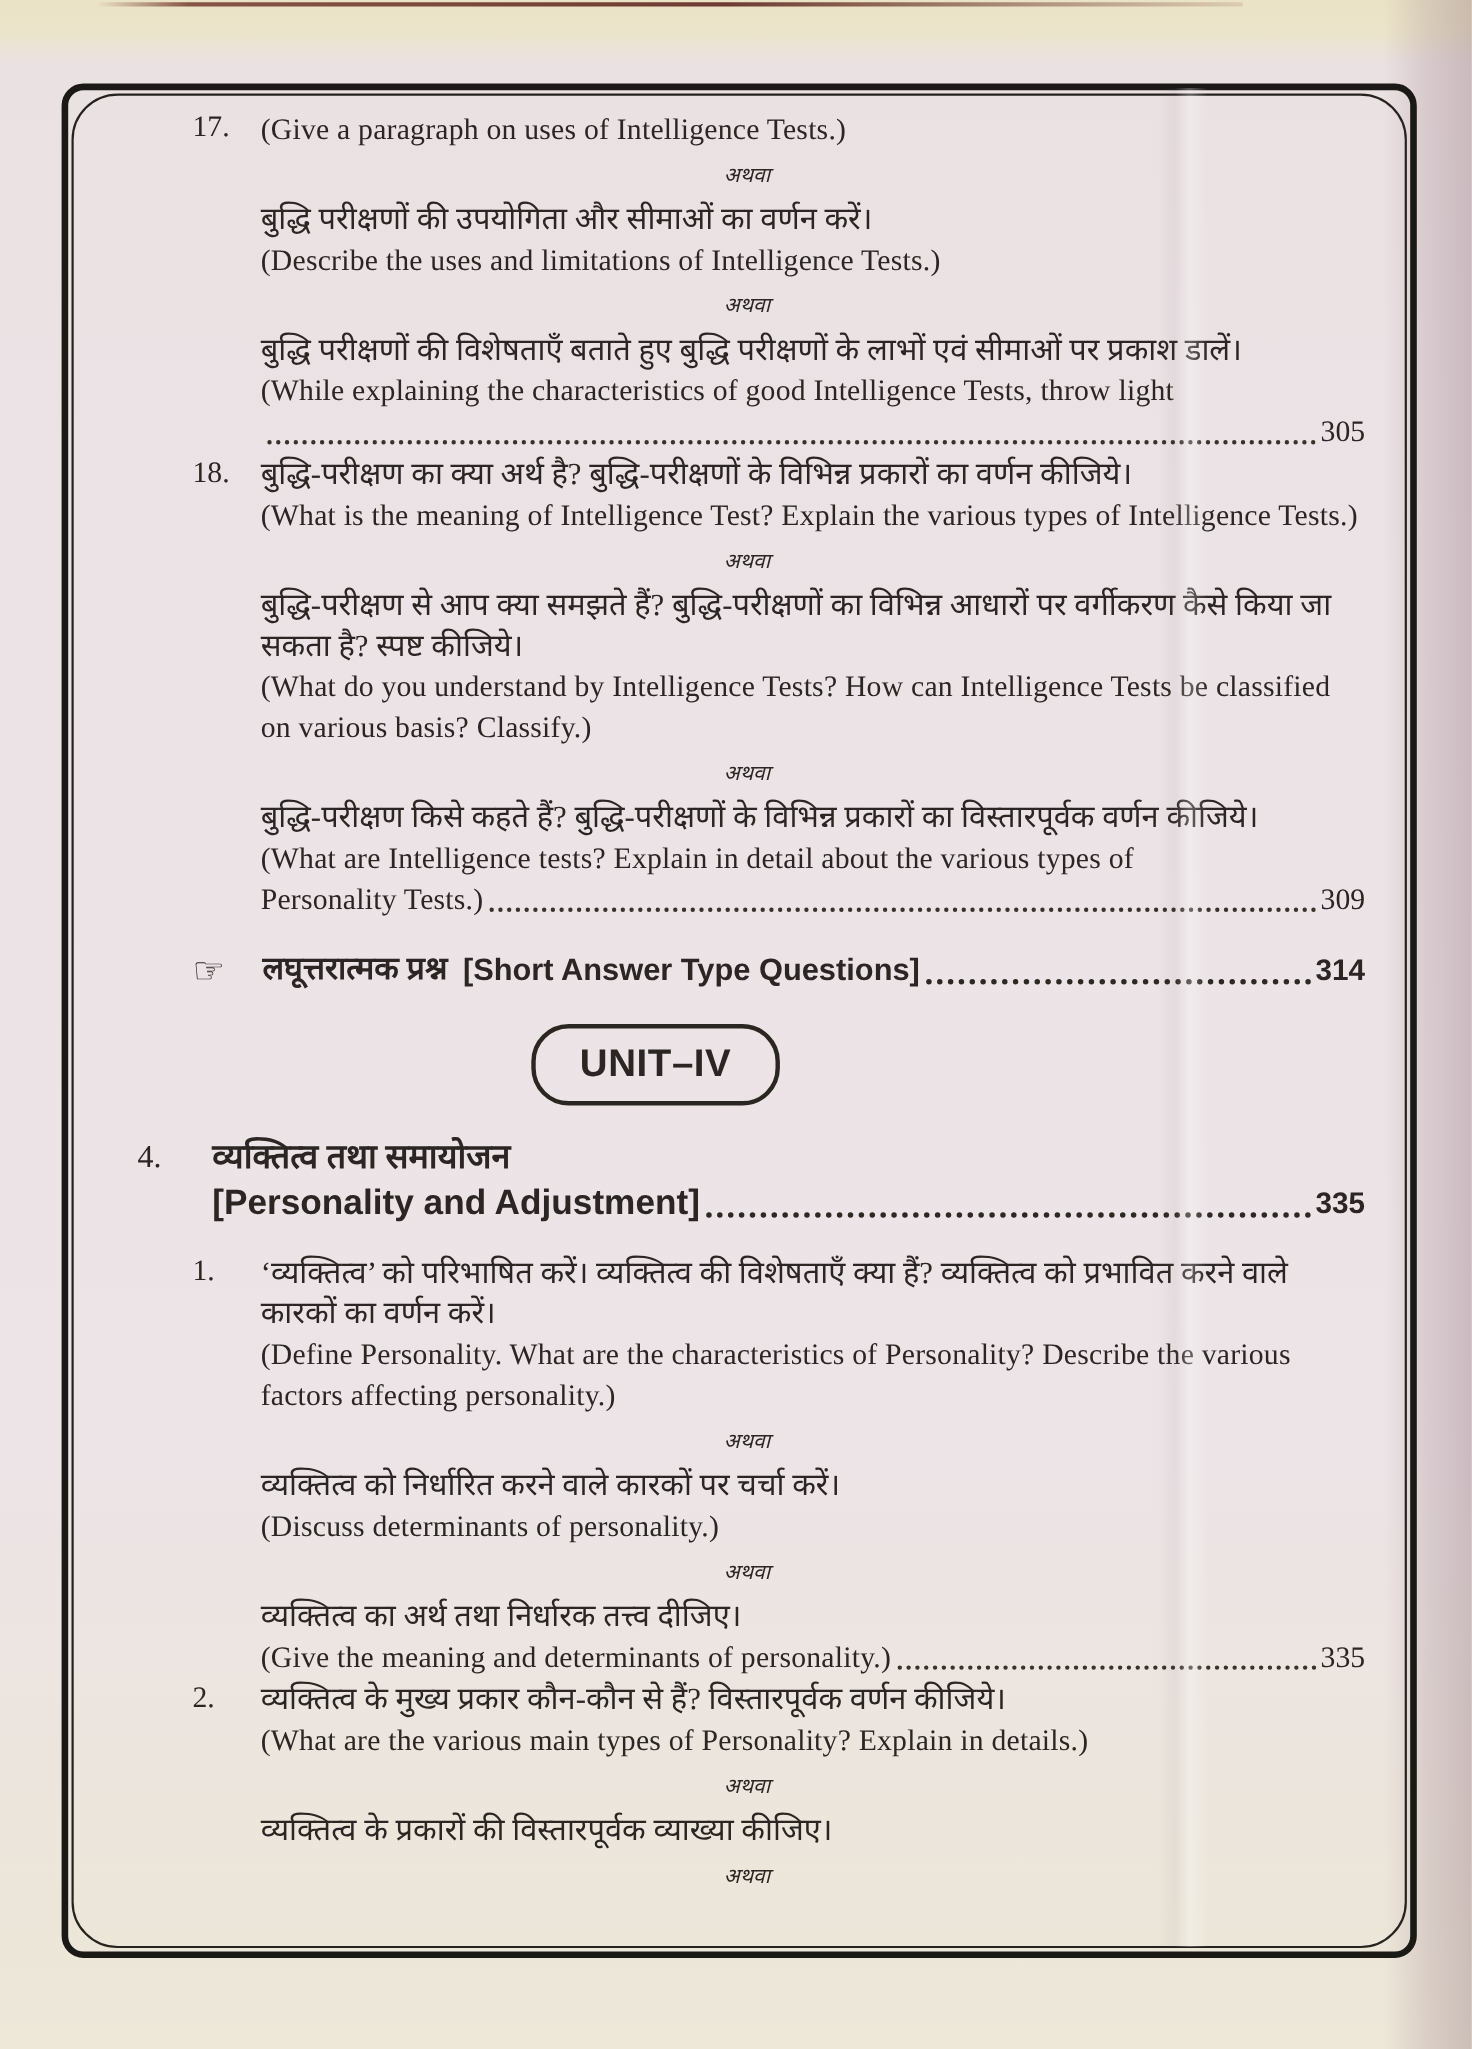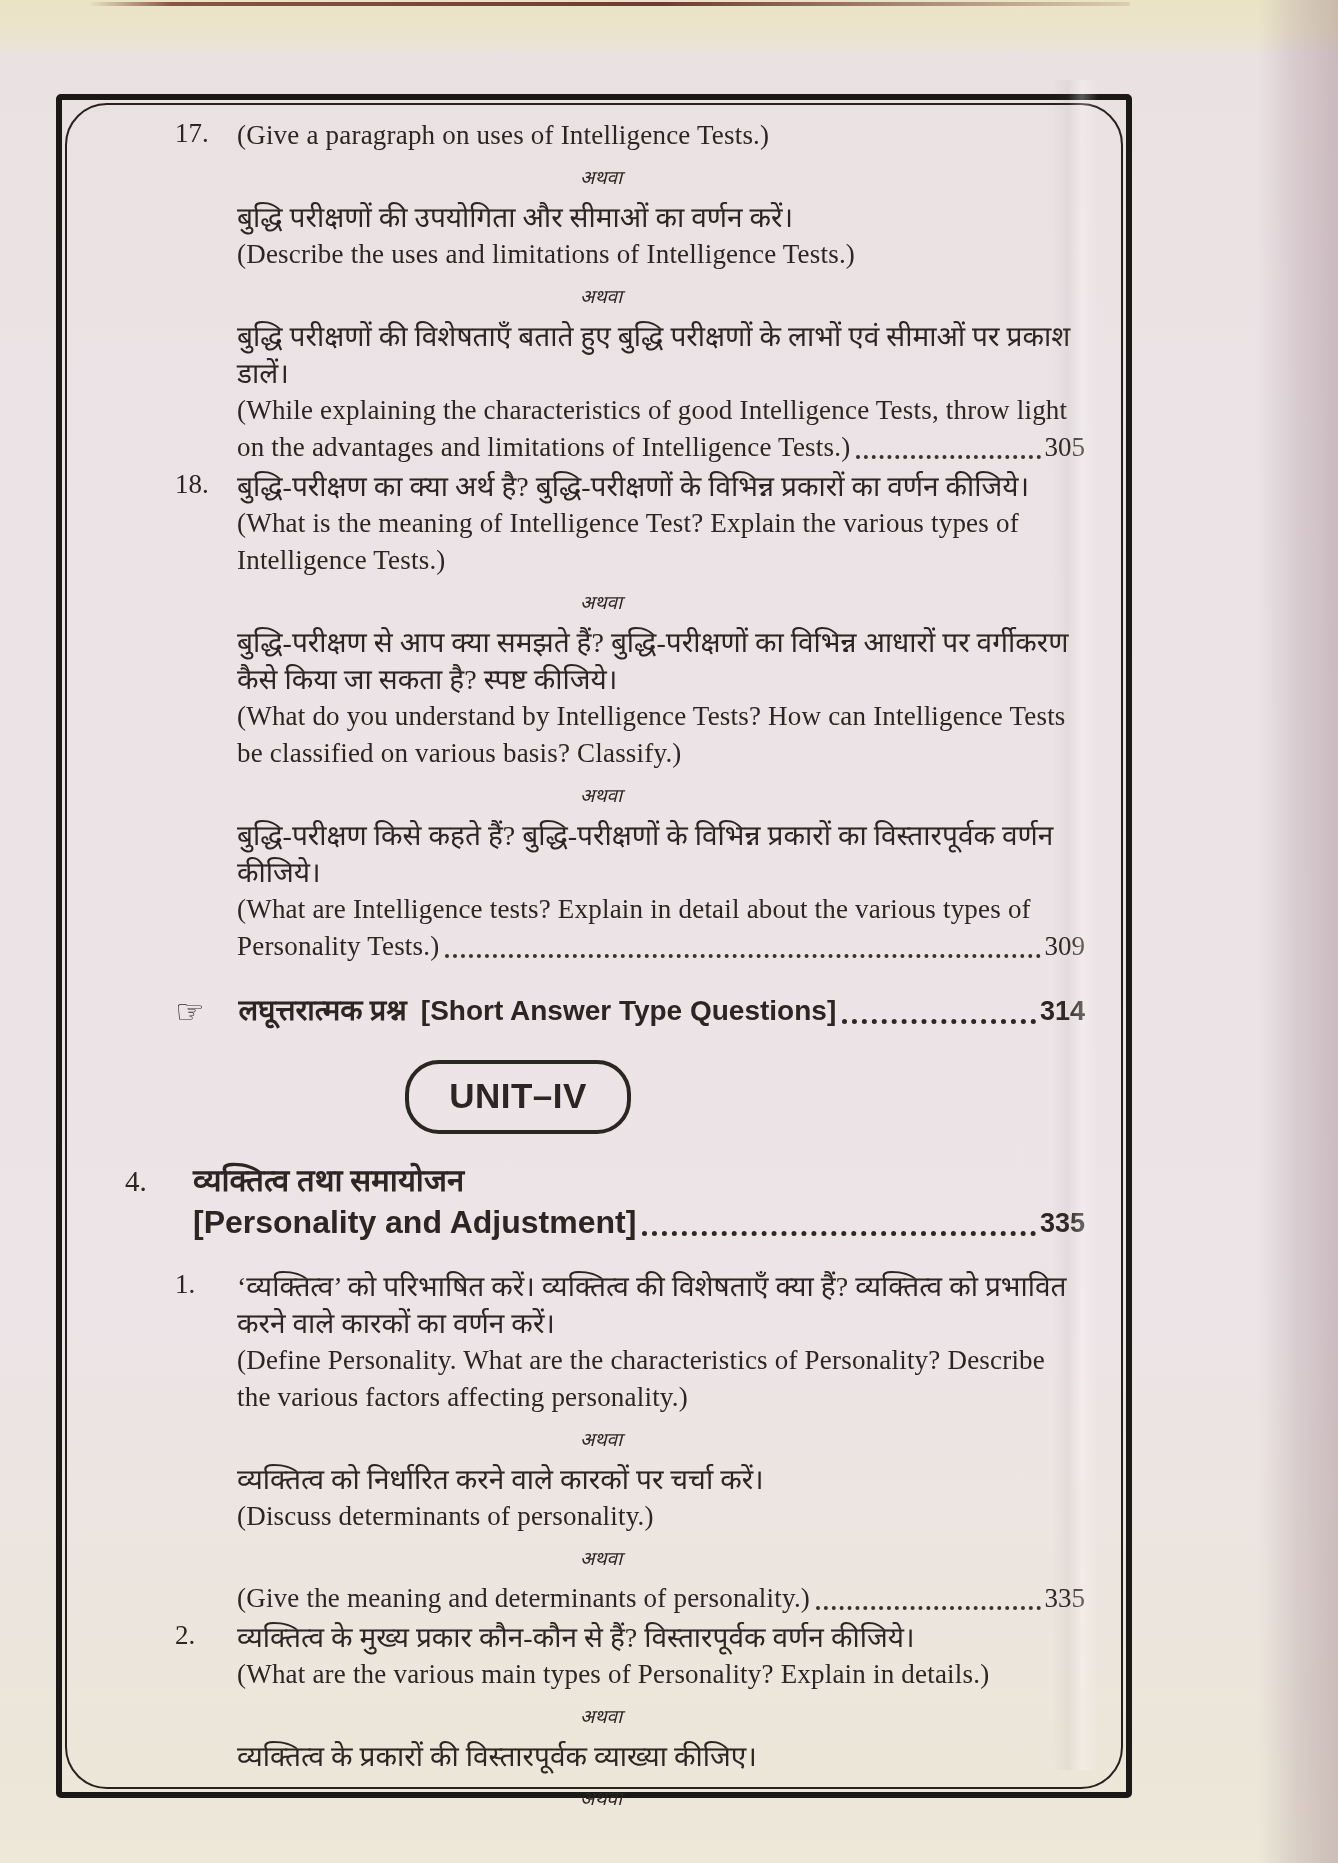--- a/index.html
+++ b/index.html
@@ -8,22 +8,22 @@
     background:
       linear-gradient(90deg, rgba(0,0,0,0) 0 94%, rgba(166,140,150,.28) 97%, rgba(150,120,130,.38) 100%),
       linear-gradient(180deg, #eae3c6 0px, #ebe4ca 30px, #eae1e2 58px, #ebe3e6 30%, #ece4e7 70%, #ece6da 93%, #ede8d8 100%);
     font-family:"Liberation Serif","DejaVu Serif",serif;
     color:#2b2623;
   }
   .top-mark{position:absolute;left:88px;top:2px;width:1042px;height:4px;border-radius:2px;
     background:linear-gradient(90deg, rgba(110,40,30,0), rgba(104,36,28,.75) 8%, rgba(88,30,24,.85) 55%, rgba(110,40,30,.12) 100%);}
   .crease{position:absolute;top:80px;left:1052px;width:46px;height:1690px;pointer-events:none;
     background:linear-gradient(90deg, rgba(0,0,0,0), rgba(120,100,110,.07) 35%, rgba(255,255,255,.28) 65%, rgba(0,0,0,0));}
-  .frame{position:absolute;left:56px;top:76px;width:1076px;height:1704px;box-sizing:border-box;
-    border:6px solid #1a1916;border-radius:5px;margin-top:18px;}
+  .frame{position:absolute;left:56px;top:76px;width:1232px;height:1704px;box-sizing:border-box;
+    border:6px solid #1a1916;border-radius:20px;}
   .frame-inner{position:absolute;inset:3px;border:2px solid #26231f;border-radius:42px;}
   .content{position:absolute;inset:0;box-sizing:border-box;padding:10px 36px 0 170px;}
 
   .entry{position:relative;margin-top:2px;}
   .num{position:absolute;left:-62px;top:1px;font-size:27px;}
   .hi{font-size:28px;line-height:37px;}
   .en{font-size:27px;line-height:37px;letter-spacing:.2px;}
   .or{font-size:19px;line-height:37px;font-style:italic;text-align:center;
       margin:5px 120px 3px 0;}
   .leader{display:flex;align-items:flex-end;}
@@ -61,21 +61,20 @@
       <div class="entry">
         <span class="num">17.</span>
         <div class="en">(Give a paragraph on uses of Intelligence Tests.)</div>
         <div class="or">अथवा</div>
         <div class="hi">बुद्धि परीक्षणों की उपयोगिता और सीमाओं का वर्णन करें।</div>
         <div class="en">(Describe the uses and limitations of Intelligence Tests.)</div>
         <div class="or">अथवा</div>
         <div class="hi">बुद्धि परीक्षणों की विशेषताएँ बताते हुए बुद्धि परीक्षणों के लाभों एवं सीमाओं पर प्रकाश डालें।</div>
         <div class="en">(While explaining the characteristics of good Intelligence Tests, throw light</div>
         <div class="leader">
-          <span class="en txt">on the advantages and limitations of Intelligence Tests.)</span>
           <span class="dots"></span>
           <span class="pg">305</span>
         </div>
       </div>
 
       <div class="entry">
         <span class="num">18.</span>
         <div class="hi">बुद्धि-परीक्षण का क्या अर्थ है? बुद्धि-परीक्षणों के विभिन्न प्रकारों का वर्णन कीजिये।</div>
         <div class="en">(What is the meaning of Intelligence Test? Explain the various types of Intelligence Tests.)</div>
         <div class="or">अथवा</div>
@@ -116,20 +115,21 @@
       </div>
 
       <div class="entry u4">
         <span class="num">1.</span>
         <div class="hi">‘व्यक्तित्व’ को परिभाषित करें। व्यक्तित्व की विशेषताएँ क्या हैं? व्यक्तित्व को प्रभावित करने वाले कारकों का वर्णन करें।</div>
         <div class="en">(Define Personality. What are the characteristics of Personality? Describe the various factors affecting personality.)</div>
         <div class="or">अथवा</div>
         <div class="hi">व्यक्तित्व को निर्धारित करने वाले कारकों पर चर्चा करें।</div>
         <div class="en">(Discuss determinants of personality.)</div>
         <div class="or">अथवा</div>
+        <div class="hi">व्यक्तित्व का अर्थ तथा निर्धारक तत्त्व दीजिए।</div>
         <div class="leader">
           <span class="en txt">(Give the meaning and determinants of personality.)</span>
           <span class="dots"></span>
           <span class="pg">335</span>
         </div>
       </div>
 
       <div class="entry">
         <span class="num">2.</span>
         <div class="hi">व्यक्तित्व के मुख्य प्रकार कौन-कौन से हैं? विस्तारपूर्वक वर्णन कीजिये।</div>

